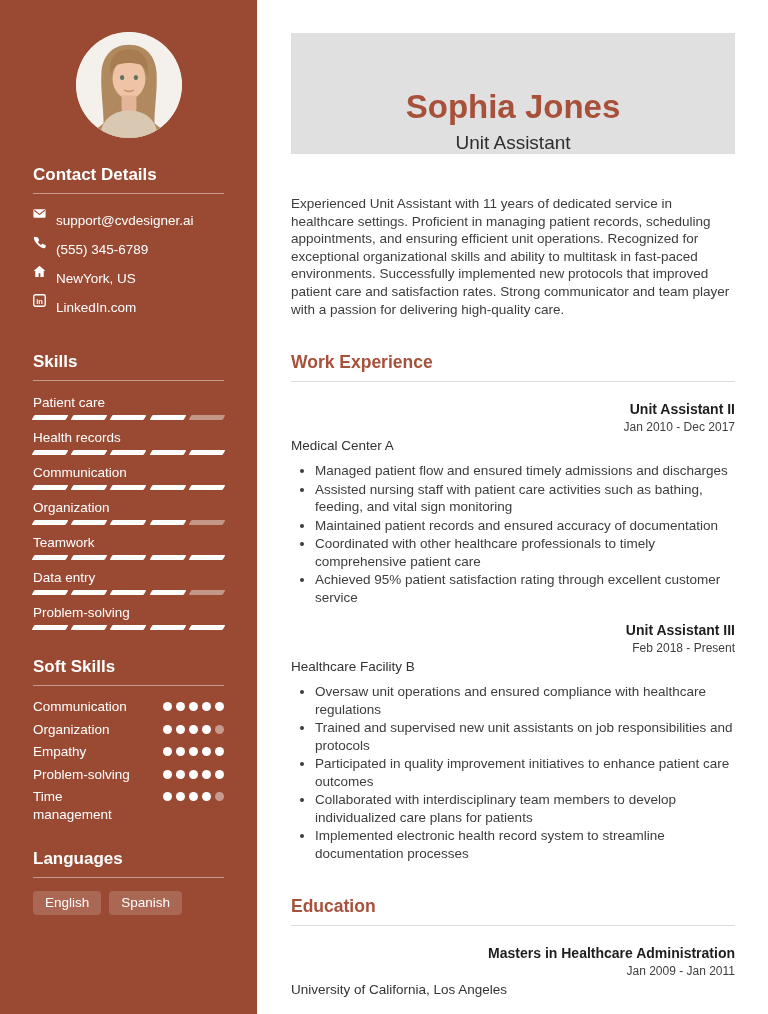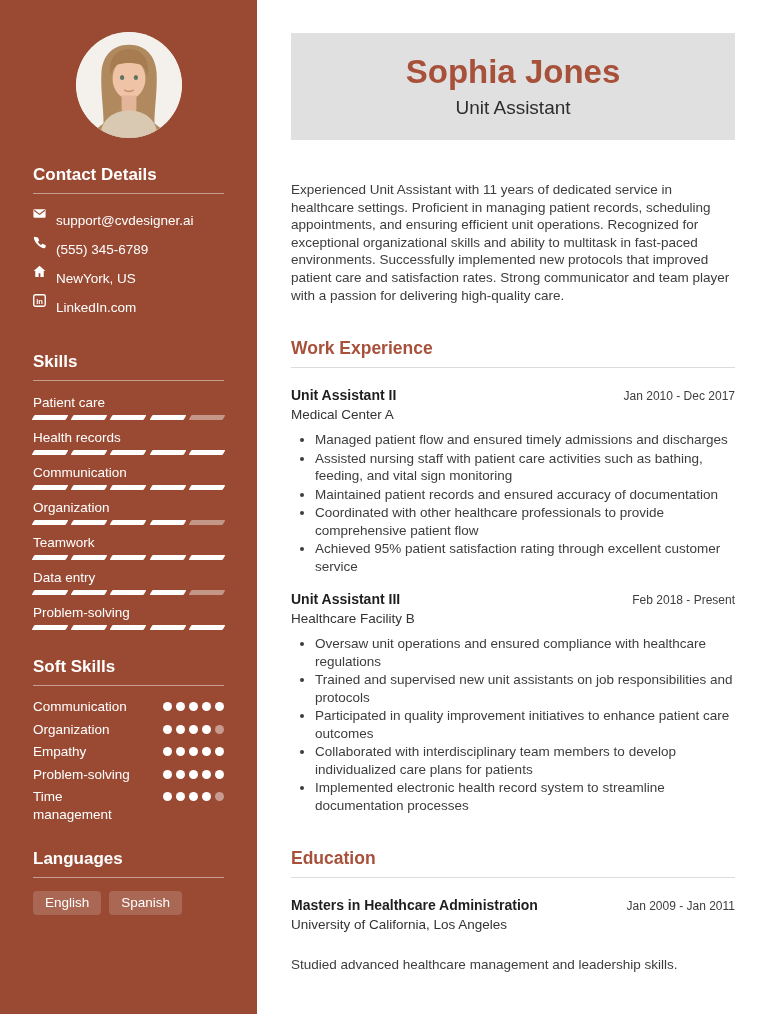--- a/index.html
+++ b/index.html
@@ -71,38 +71,38 @@
     font-size:13.5px;color:#fff;
     padding:4px 12px 5px 12px;
   }
   
   .main{
     position:absolute;left:257px;top:0;right:0;
     padding:33px 33px 0 34px;
   }
   .header-box{
     background:var(--header-bg);
-    height:107px;
-    display:flex;flex-direction:column;align-items:center;justify-content:center;
+    height:121px;
+    display:flex;flex-direction:column;align-items:center;justify-content:flex-end;
   }
   .name{font-size:33px;font-weight:bold;color:var(--accent);line-height:1;}
   .job-title-header{font-size:19px;color:#2e2e2e;margin-top:9px;}
   .summary{
     margin-top:41px;
     font-size:13.5px;line-height:17.6px;color:var(--body-text);
   }
   .section-heading{
     font-size:17.5px;font-weight:bold;color:var(--accent);
     padding-bottom:8px;border-bottom:1px solid var(--divider);
   }
   .work-section{margin-top:34px;}
   .edu-section{margin-top:34px;}
   .entry{margin-top:19px;}
   .entry + .entry{margin-top:16px;}
-  .entry-head{display:flex;justify-content:space-between;align-items:center;}
+  .entry-head{display:flex;justify-content:space-between;align-items:flex-end;flex-direction:column;}
   .entry-title{font-size:14px;font-weight:bold;color:#1e1e1e;line-height:17px;}
   .entry-date{font-size:12px;color:#3e3e3e;line-height:16px;padding-top:1px;white-space:nowrap;}
   .entry-sub{font-size:13.5px;color:#333;margin-top:3px;}
   .bullets{margin-top:9px;padding-left:24px;}
   .bullets li{
     font-size:13.5px;line-height:17.5px;color:var(--body-text);
     margin-bottom:1px;
   }
   .edu-desc{font-size:13.5px;color:var(--body-text);margin-top:24px;line-height:17px;}
 </style>
@@ -321,21 +321,21 @@
     <article class="entry">
       <div class="entry-head">
         <span class="entry-title">Unit Assistant II</span>
         <span class="entry-date">Jan 2010 - Dec 2017</span>
       </div>
       <div class="entry-sub">Medical Center A</div>
       <ul class="bullets">
         <li>Managed patient flow and ensured timely admissions and discharges</li>
         <li>Assisted nursing staff with patient care activities such as bathing, feeding, and vital sign monitoring</li>
         <li>Maintained patient records and ensured accuracy of documentation</li>
-        <li>Coordinated with other healthcare professionals to provide comprehensive patient flow</li>
+        <li>Coordinated with other healthcare professionals to timely comprehensive patient care</li>
         <li>Achieved 95% patient satisfaction rating through excellent customer service</li>
       </ul>
     </article>
 
     <article class="entry">
       <div class="entry-head">
         <span class="entry-title">Unit Assistant III</span>
         <span class="entry-date">Feb 2018 - Present</span>
       </div>
       <div class="entry-sub">Healthcare Facility B</div>

